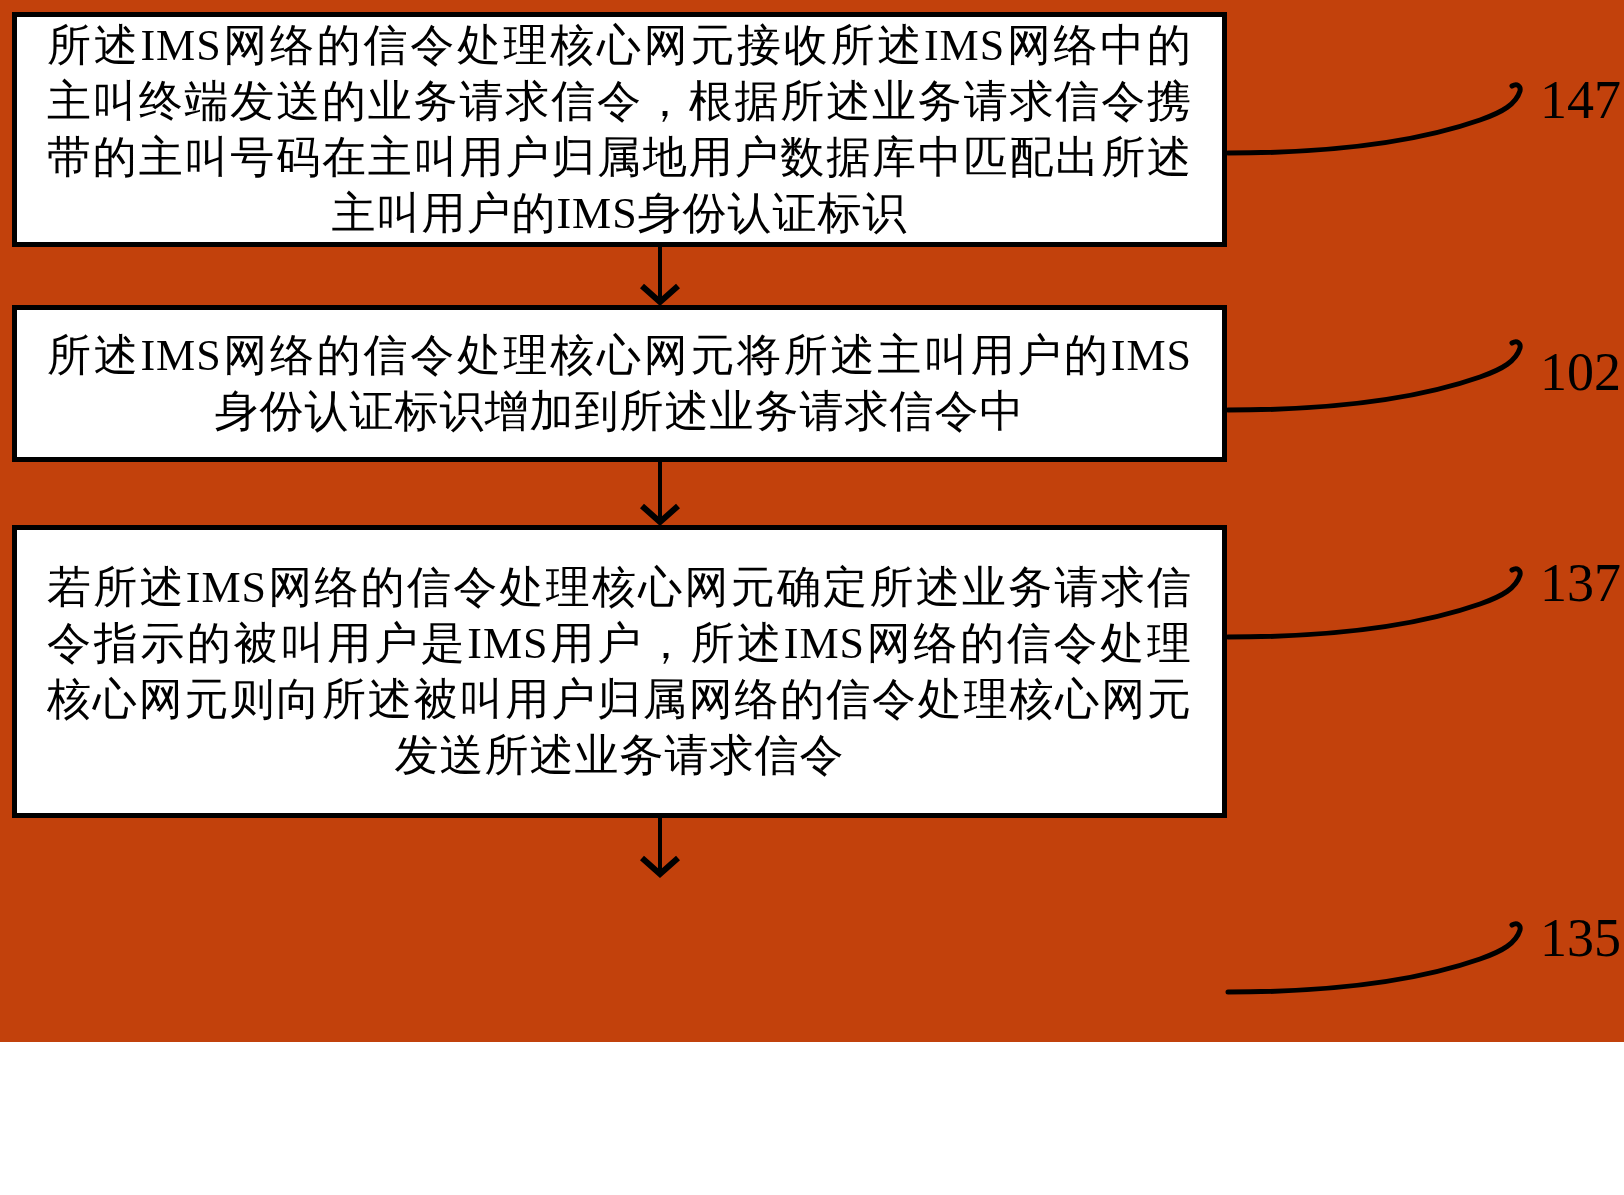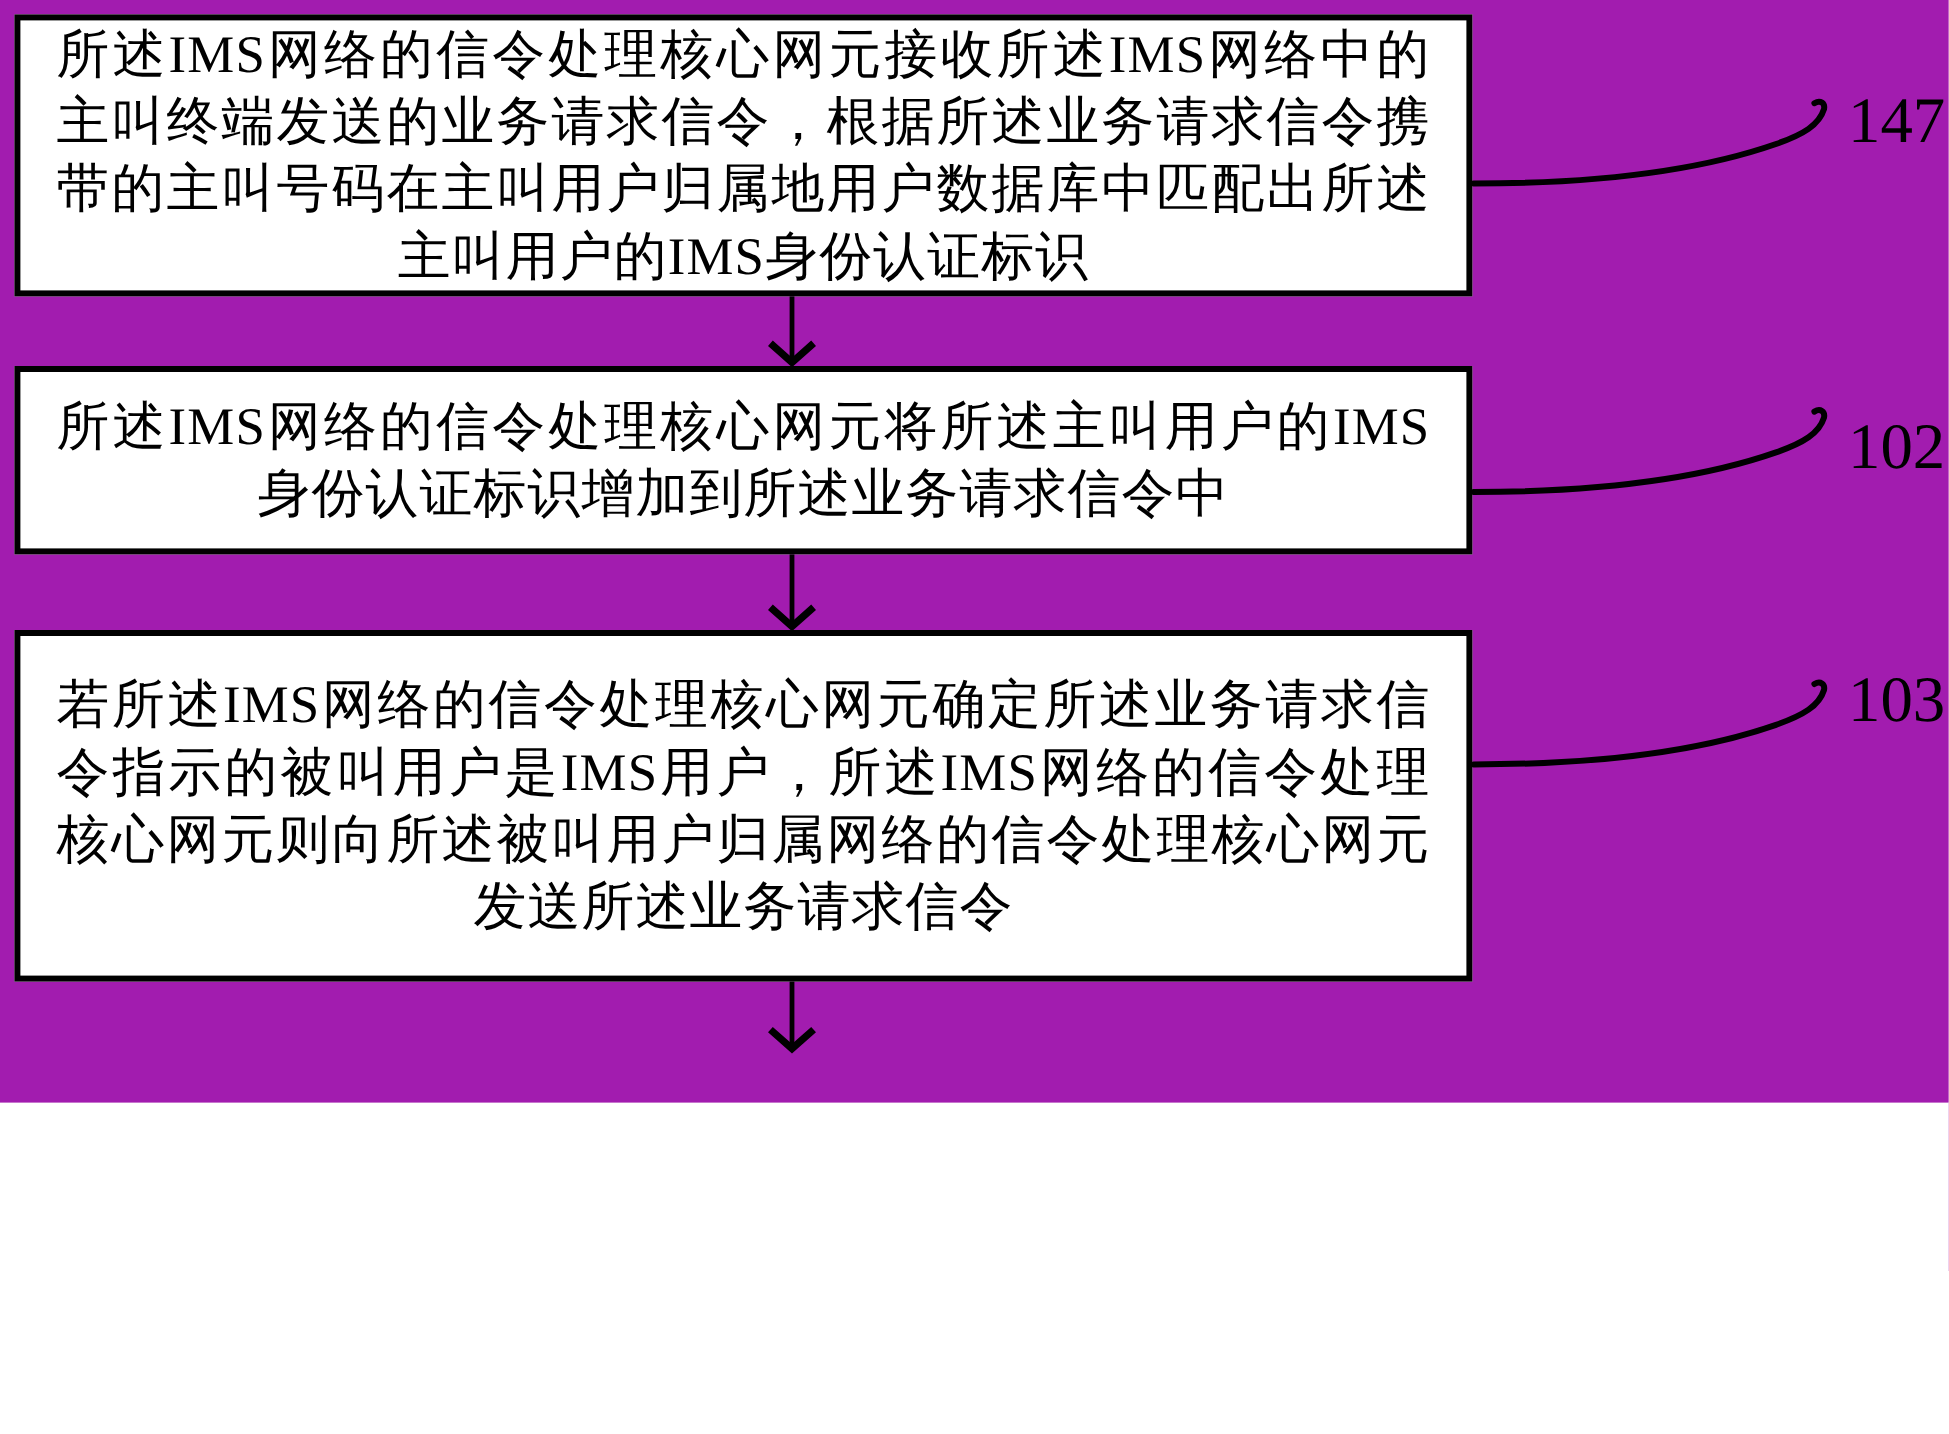--- a/index.html
+++ b/index.html
@@ -3,22 +3,22 @@
 <meta charset="utf-8">
 <style>
   html, body {
     margin: 0;
     padding: 0;
     background: #ffffff;
   }
   #canvas {
     position: relative;
     width: 1624px;
-    height: 919px;
-    background: #a21caf;
+    height: 1042px;
+    background: #c2410c;
     font-family: "Liberation Serif", "DejaVu Serif", serif;
     color: #000000;
     overflow: hidden;
   }
   .step-box {
     position: absolute;
     left: 12px;
     width: 1215px;
     border: 5px solid #000000;
     box-sizing: border-box;
@@ -79,21 +79,21 @@
     <div class="step-text">若所述IMS网络的信令处理核心网元确定所述业务请求信令指示的被叫用户是IMS用户，所述IMS网络的信令处理核心网元则向所述被叫用户归属网络的信令处理核心网元发送所述业务请求信令</div>
   </div>
 
   <div class="step-box" id="box-2">
     <div class="step-text">所述IMS网络的信令处理核心网元将所述主叫用户的IMS身份认证标识增加到所述业务请求信令中</div>
   </div>
 
 
   <div class="ref-label" id="ref-1">147</div>
   <div class="ref-label" id="ref-2">102</div>
-  <div class="ref-label" id="ref-3">103</div>
+  <div class="ref-label" id="ref-3">137</div>
   <div class="ref-label" id="ref-4">135</div>
 
   <svg id="connector-layer" viewBox="0 0 1624 1195" xmlns="http://www.w3.org/2000/svg">
 
     <line x1="660" y1="247" x2="660" y2="299" stroke="#000" stroke-width="4"></line>
     <polyline points="642,286 660,302 678,286" fill="none" stroke="#000" stroke-width="6"></polyline>
 
     <line x1="660" y1="462" x2="660" y2="519" stroke="#000" stroke-width="4"></line>
     <polyline points="642,506 660,522 678,506" fill="none" stroke="#000" stroke-width="6"></polyline>
 

